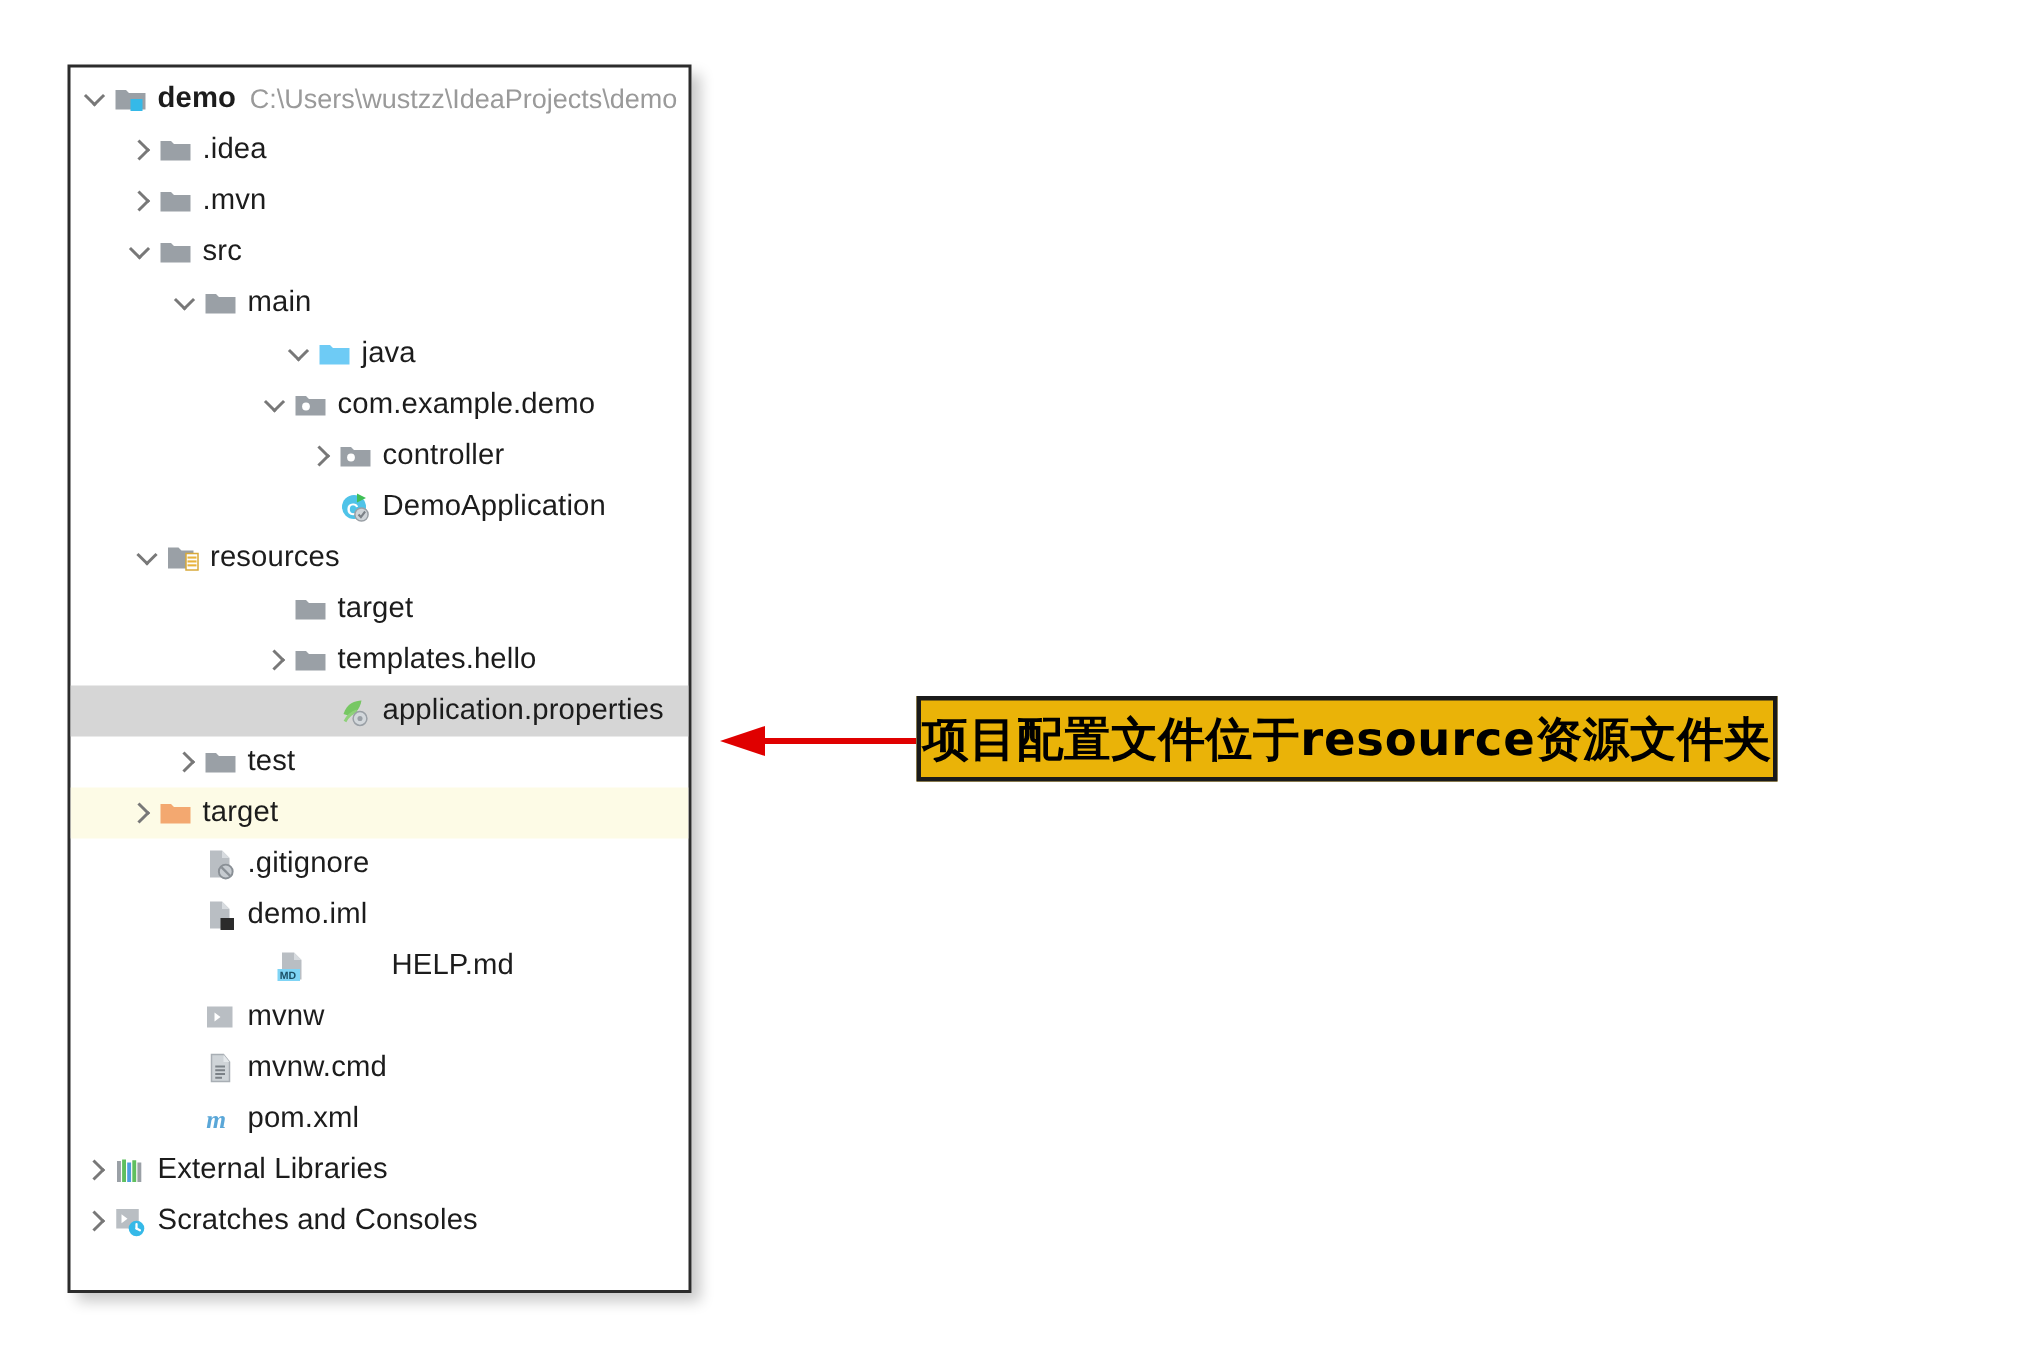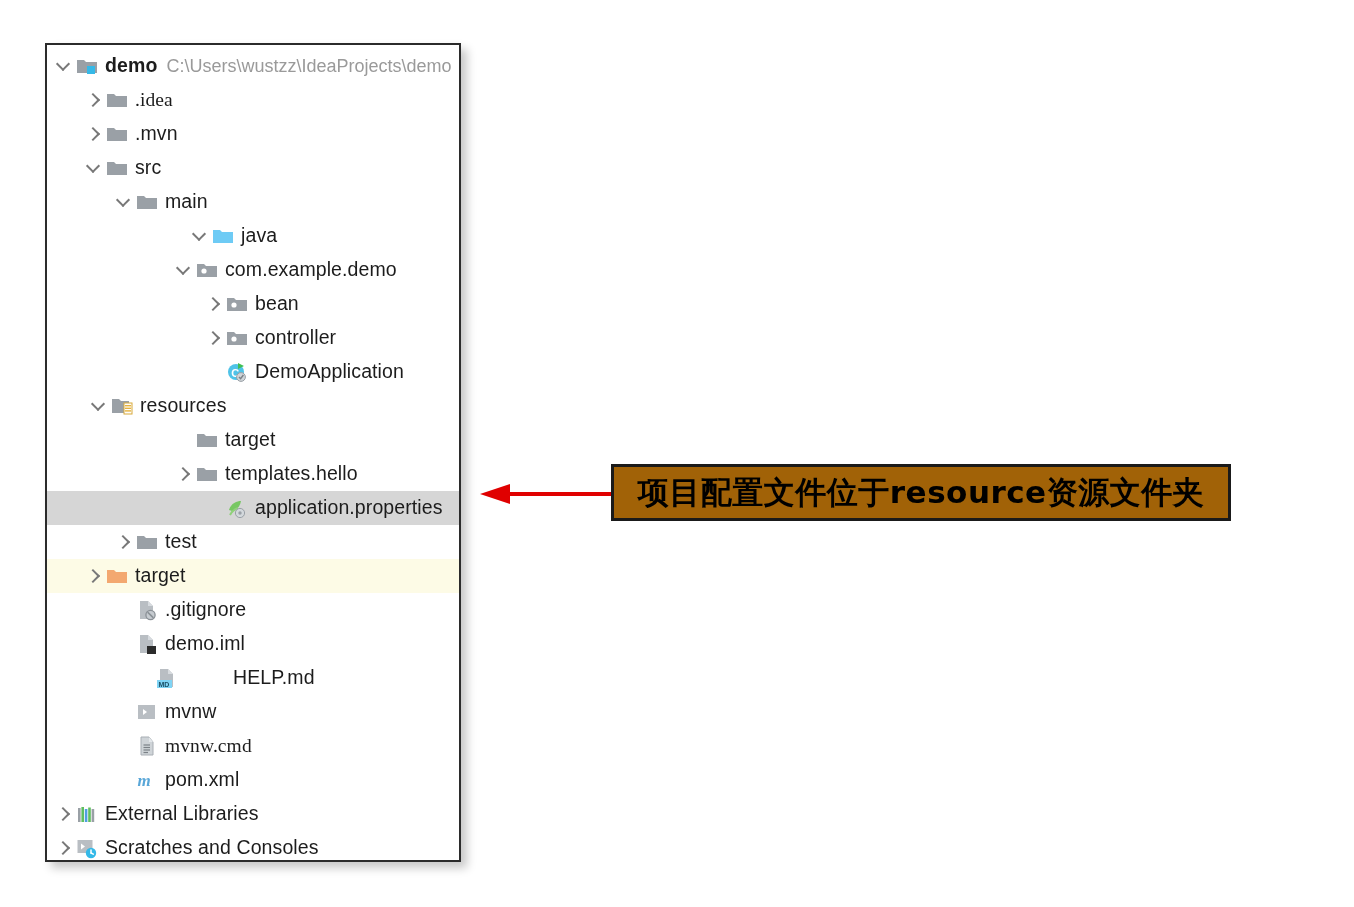--- a/index.html
+++ b/index.html
@@ -71,22 +71,22 @@
   .path{
     color:#9a9a9a;
     margin-left:9px;
     font-size:18px;
   }
 
   
   #callout{
     position:absolute;
     left:611px; top:464px;
-    width:620px; height:57px;
-    background:#a16207;
+    width:574px; height:57px;
+    background:#eab308;
     border:3px solid #1a1a1a;
     box-sizing:border-box;
     display:flex;
     align-items:center;
     justify-content:center;
     font-size:31px;
     font-weight:bold;
     color:#000000;
     letter-spacing:0.5px;
     font-family:"DejaVu Sans","Liberation Sans",sans-serif;
@@ -106,21 +106,21 @@
         <span class="arrow down"></span>
         <span class="icon">
           <svg width="22" height="22" viewBox="0 0 22 22">
         <path d="M1 5h7l2 2h11v11H1z" fill="#9aa0a6"></path>
         <rect x="11" y="11" width="8" height="8" fill="#35b9e8"></rect>
       </svg>
         </span>
         <span class="label bold">demo</span>
         <span class="path">C:\Users\wustzz\IdeaProjects\demo</span>
       </div>
-      <div class="row" style="padding-left: 38px; font-family: Liberation Serif, serif;">
+      <div class="row" style="padding-left: 38px;">
         <span class="arrow right"></span>
         <span class="icon">
           <svg width="22" height="22" viewBox="0 0 22 22">
         <path d="M1 5h7l2 2h11v11H1z" fill="#9aa0a6"></path>
       </svg>
         </span>
         <span class="label">.idea</span>
       </div>
       <div class="row" style="padding-left: 38px;">
         <span class="arrow right"></span>
@@ -160,30 +160,20 @@
       </div>
       <div class="row" style="padding-left: 128px;">
         <span class="arrow down"></span>
         <span class="icon">
           <svg width="22" height="22" viewBox="0 0 22 22">
         <path d="M1 5h7l2 2h11v11H1z" fill="#9aa0a6"></path>
         <circle cx="8" cy="12" r="2.6" fill="#ffffff"></circle>
       </svg>
         </span>
         <span class="label">com.example.demo</span>
-      </div>
-      <div class="row" style="padding-left: 158px;">
-        <span class="arrow right"></span>
-        <span class="icon">
-          <svg width="22" height="22" viewBox="0 0 22 22">
-        <path d="M1 5h7l2 2h11v11H1z" fill="#9aa0a6"></path>
-        <circle cx="8" cy="12" r="2.6" fill="#ffffff"></circle>
-      </svg>
-        </span>
-        <span class="label">bean</span>
       </div>
       <div class="row" style="padding-left: 158px;">
         <span class="arrow right"></span>
         <span class="icon">
           <svg width="22" height="22" viewBox="0 0 22 22">
         <path d="M1 5h7l2 2h11v11H1z" fill="#9aa0a6"></path>
         <circle cx="8" cy="12" r="2.6" fill="#ffffff"></circle>
       </svg>
         </span>
         <span class="label">controller</span>
@@ -280,21 +270,21 @@
         <span class="arrow none"></span>
         <span class="icon">
           <svg width="22" height="22" viewBox="0 0 22 22">
         <path d="M4 2h8l5 5v13H4z" fill="#b9bec3"></path>
         <path d="M12 2l5 5h-5z" fill="#d7dbdf"></path>
         <rect x="11" y="13" width="9" height="8" fill="#2b2b2b"></rect>
       </svg>
         </span>
         <span class="label">demo.iml</span>
       </div>
-      <div class="row" style="padding-left: 40px; gap: 48px;">
+      <div class="row" style="padding-left: 68px; gap: 48px;">
         <span class="arrow none"></span>
         <span class="icon">
           <svg width="22" height="22" viewBox="0 0 22 22">
         <path d="M4 2h8l5 5v13H4z" fill="#b9bec3"></path>
         <path d="M12 2l5 5h-5z" fill="#d7dbdf"></path>
         <rect x="1" y="13" width="15" height="8" fill="#7fd4f5"></rect>
         <text x="2.5" y="19.5" font-size="7" font-family="Liberation Sans, sans-serif" font-weight="bold" fill="#1b4f66">MD</text>
       </svg>
         </span>
         <span class="label">HELP.md</span>
@@ -302,21 +292,21 @@
       <div class="row" style="padding-left: 68px;">
         <span class="arrow none"></span>
         <span class="icon">
           <svg width="22" height="22" viewBox="0 0 22 22">
         <rect x="2" y="4" width="17" height="14" fill="#b9bec3"></rect>
         <path d="M7 8l4 3-4 3z" fill="#ffffff"></path>
       </svg>
         </span>
         <span class="label">mvnw</span>
       </div>
-      <div class="row" style="padding-left: 68px; font-family: Liberation Serif, serif;">
+      <div class="row" style="padding-left: 68px;">
         <span class="arrow none"></span>
         <span class="icon">
           <svg width="22" height="22" viewBox="0 0 22 22">
         <path d="M5 2h8l4 5v13H5z" fill="#cfd4d8" stroke="#a8aeb4" stroke-width="1"></path>
         <path d="M13 2l4 5h-4z" fill="#e4e8eb"></path>
         <g stroke="#7b8187" stroke-width="1.2">
           <line x1="7.5" y1="10" x2="14" y2="10"></line>
           <line x1="7.5" y1="12.5" x2="14" y2="12.5"></line>
           <line x1="7.5" y1="15" x2="14" y2="15"></line>
           <line x1="7.5" y1="17.5" x2="12" y2="17.5"></line>

